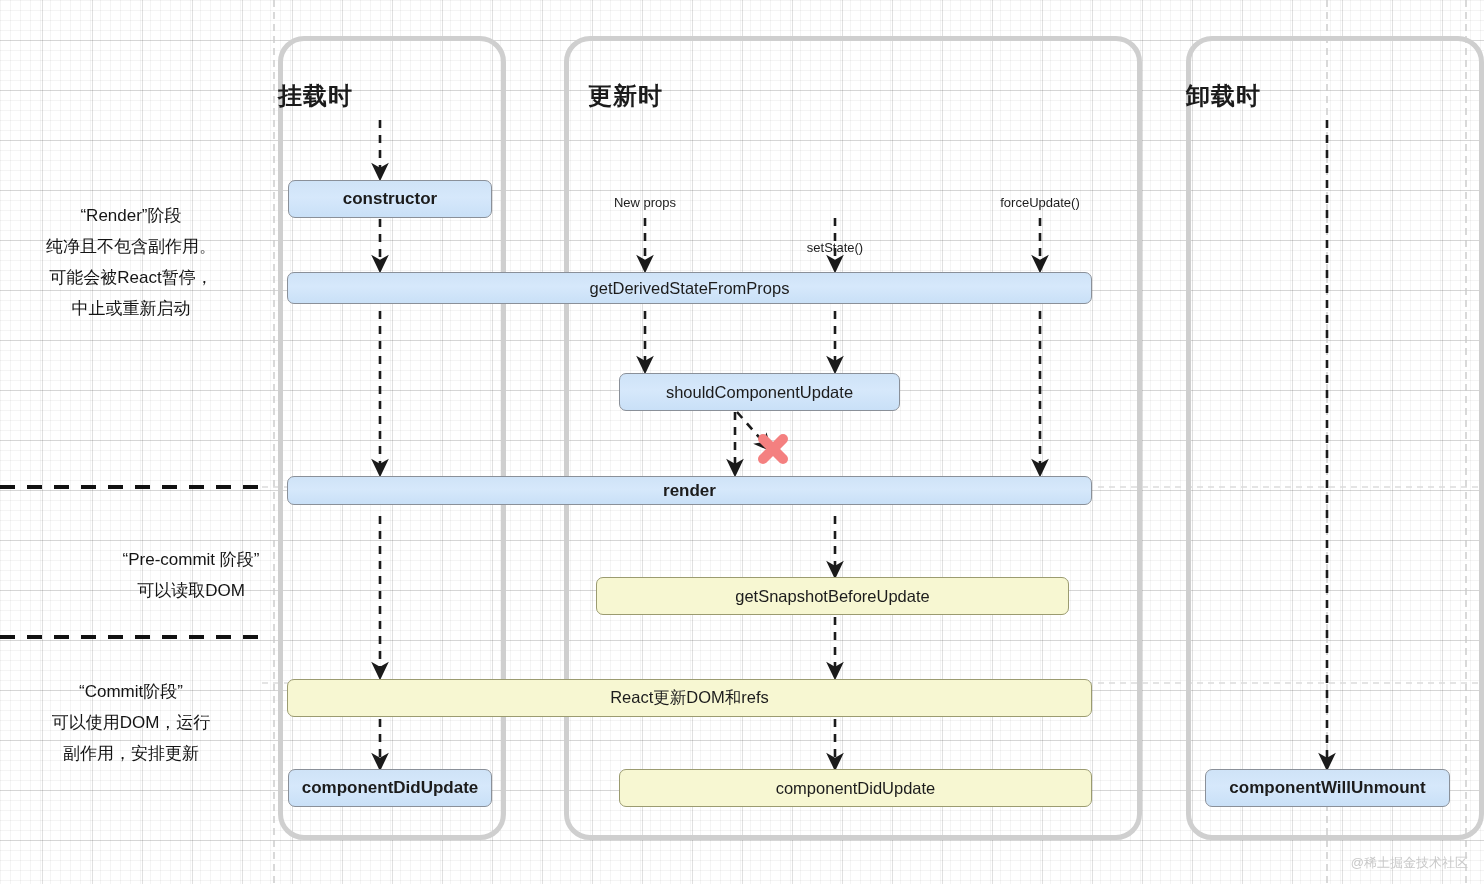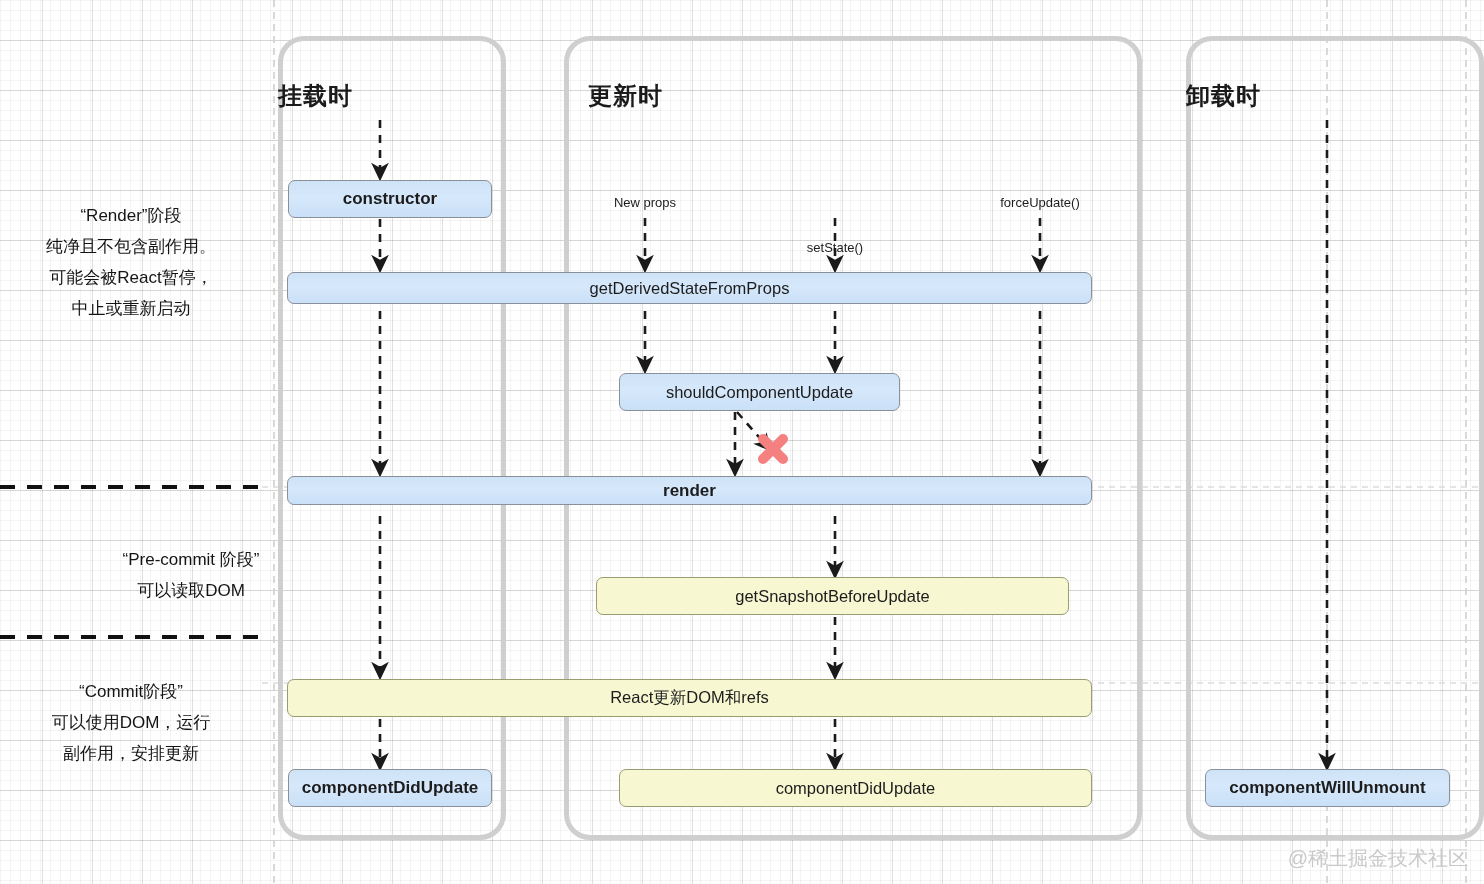--- a/index.html
+++ b/index.html
@@ -81,21 +81,21 @@
     text-align:center;
     line-height:31px;
     white-space:nowrap;
   }
   .annotation div{white-space:nowrap;}
   
   .watermark{
     position:absolute;
     right:16px;
     bottom:12px;
-    font-size:20px;
+    font-size:13px;
     color:#c9c9c9;
     white-space:nowrap;
     text-align:center;
   }
 </style>
 </head>
 <body>
 
 <div id="canvas">
 

